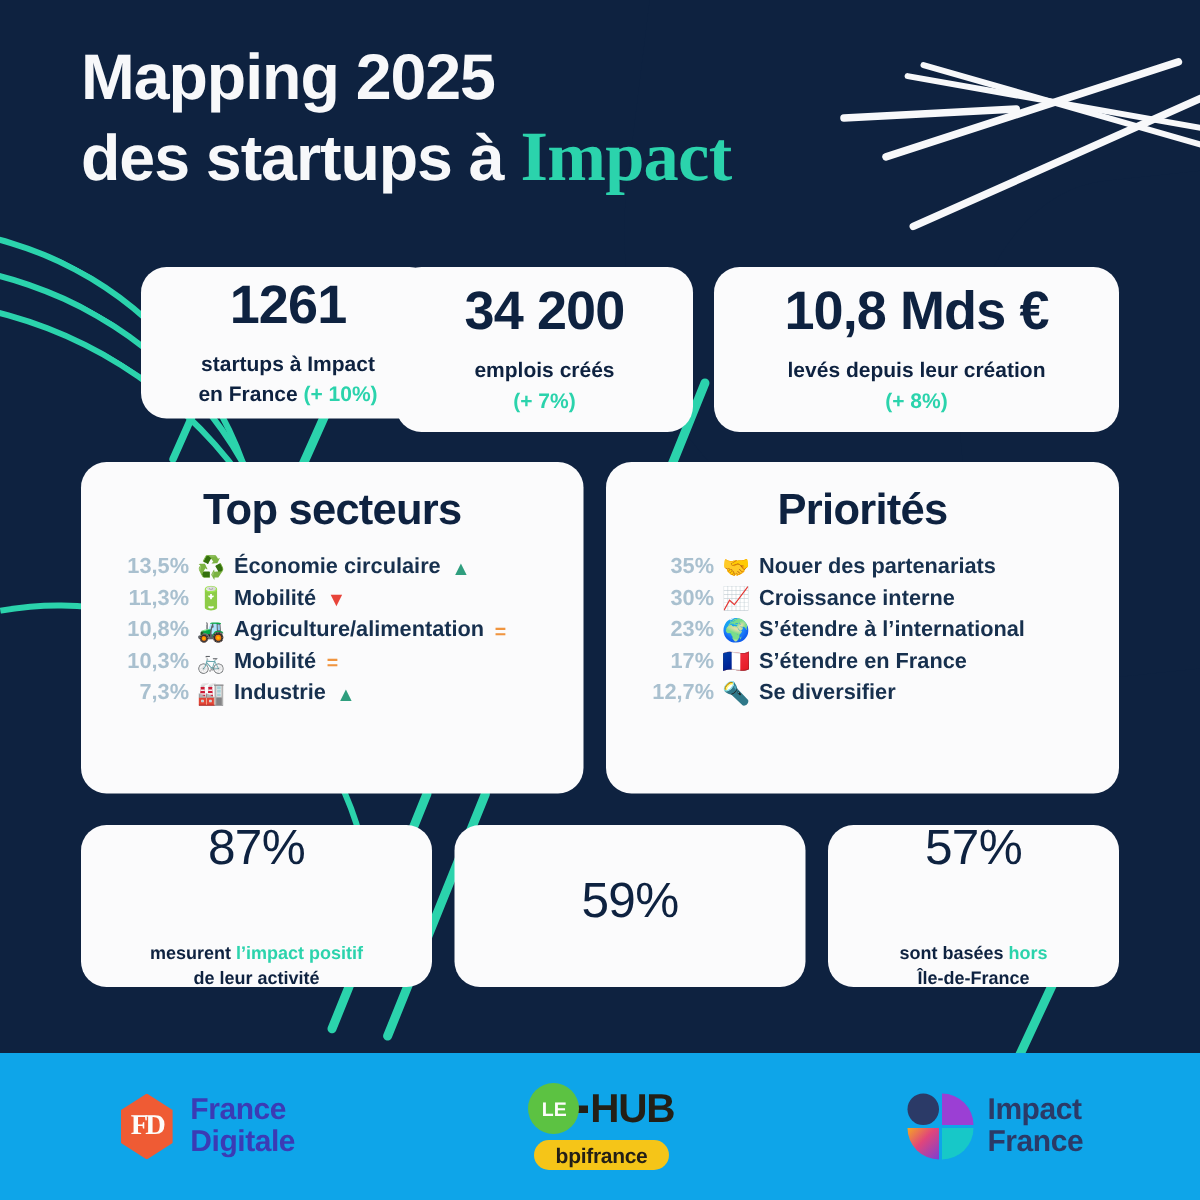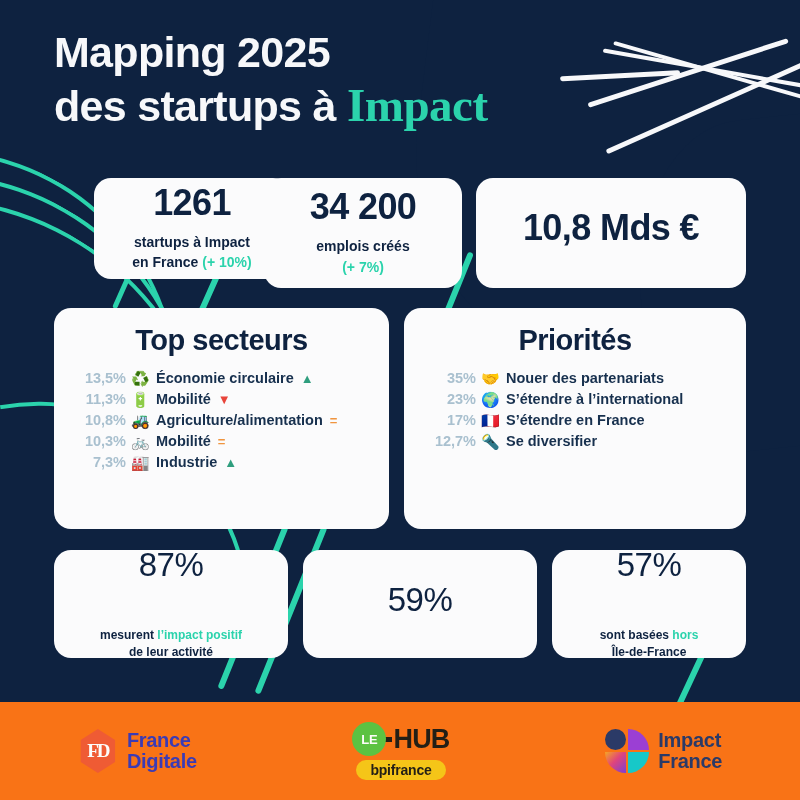--- a/index.html
+++ b/index.html
@@ -268,21 +268,21 @@
   }
   .hl { color: #2bd3ac; font-weight: 700; }
 
   
   .footer {
     position: absolute;
     left: 0;
     right: 0;
     top: 702px;
     height: 98px;
-    background: #f97316;
+    background: #0ea5e9;
     display: flex;
     align-items: center;
     justify-content: space-around;
     z-index: 4;
   }
   .logo { display: flex; align-items: center; }
 
   
   .fd-mark {
     width: 40px; height: 44px;
@@ -412,20 +412,24 @@
     <div class="card card-stat2">
       <div class="stat-number">34 200</div>
       <div class="stat-caption">
         <span>emplois créés</span><br>
         <span class="delta">(+ 7%)</span>
       </div>
     </div>
 
     <div class="card card-stat3">
       <div class="stat-number">10,8 Mds €</div>
+      <div class="stat-caption">
+        <span>levés depuis leur création</span><br>
+        <span class="delta">(+ 8%)</span>
+      </div>
     </div>
 
     <div class="panel panel-left">
       <div class="panel-title">Top secteurs</div>
       <div class="row-list">
 
         <div class="row">
           <span class="row-pct">13,5%</span>
           <span class="row-emoji">♻️</span>
           <span class="row-label">Économie circulaire</span>
@@ -466,20 +470,25 @@
     <div class="panel panel-right">
       <div class="panel-title">Priorités</div>
       <div class="row-list">
 
         <div class="row">
           <span class="row-pct">35%</span>
           <span class="row-emoji">🤝</span>
           <span class="row-label">Nouer des partenariats</span>
         </div>
 
+        <div class="row">
+          <span class="row-pct">30%</span>
+          <span class="row-emoji">📈</span>
+          <span class="row-label">Croissance interne</span>
+        </div>
 
         <div class="row">
           <span class="row-pct">23%</span>
           <span class="row-emoji">🌍</span>
           <span class="row-label">S’étendre à l’international</span>
         </div>
 
         <div class="row">
           <span class="row-pct">17%</span>
           <span class="row-emoji">🇫🇷</span>

